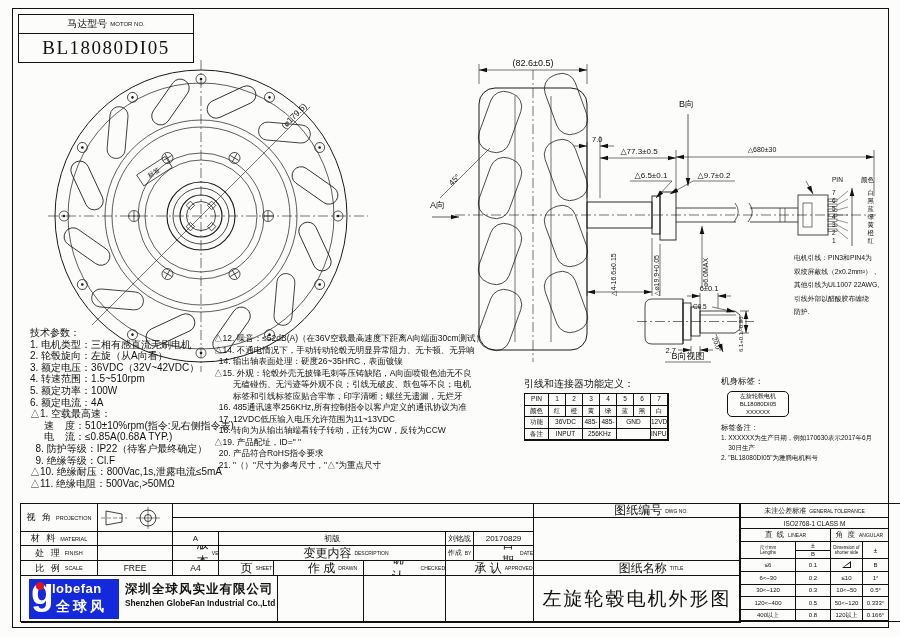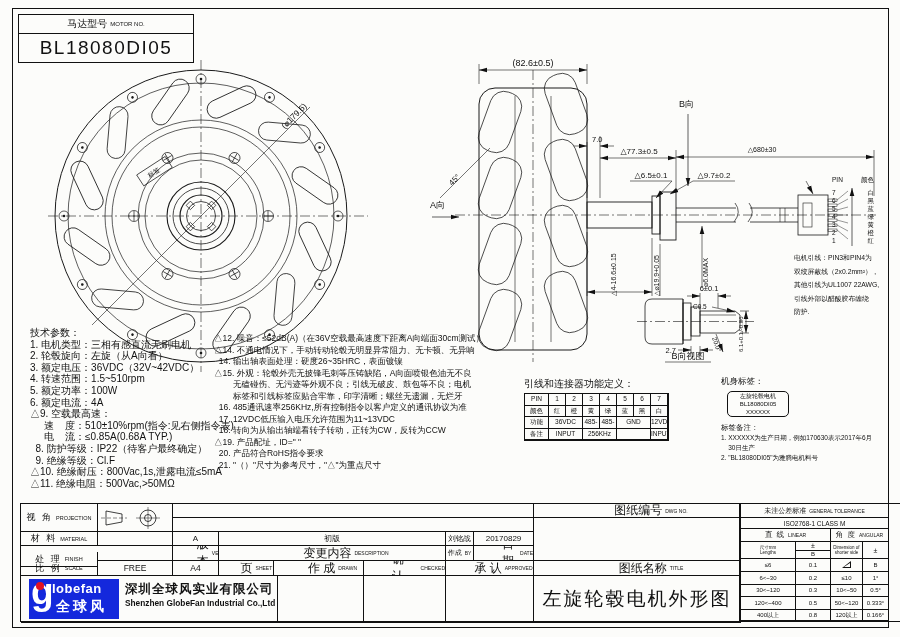--- a/index.html
+++ b/index.html
@@ -7,21 +7,21 @@
          font-family:"Liberation Sans",sans-serif;color:#111;}
   .abs{position:absolute;}
   .frame{left:12px;top:8px;width:877px;height:620px;border:1.4px solid #111;box-sizing:border-box;}
   svg text{font-family:"Liberation Sans",sans-serif;}
 
   
   .mbox{left:18px;top:14px;width:176px;}
   .mrow1{height:18px;border:1.2px solid #111;display:flex;align-items:center;justify-content:center;gap:3px;}
   .mrow1 .cn{font-size:10px;} .mrow1 .en{font-size:6px;}
   .mrow2{height:28px;border:1.2px solid #111;border-top:none;display:flex;align-items:center;justify-content:center;
-         font-family:Liberation Sans, sans-serif;font-size:19px;letter-spacing:1.5px;}
+         font-family:Liberation Serif, serif;font-size:19px;letter-spacing:1.5px;}
 
   
   .tl{font-size:10px;line-height:11.6px;} .tl div{white-space:pre;}
   .tm{font-size:8.5px;line-height:11.5px;} .tm div{white-space:pre;}
 
   
   .wtitle{font-size:10px;}
   .wtab{display:grid;grid-template-columns:24px repeat(7,17px);border:1.2px solid #111;width:143px;margin-top:2px;background:#fcfcfa;}
   .wtab>div{border-right:1px solid #111;border-bottom:1px solid #111;height:10.5px;line-height:10.5px;
             text-align:center;font-size:6.5px;overflow:hidden;}
@@ -387,21 +387,21 @@
   </div>
 
   <div class="abs tl" style="left:30px;top:327px;width:190px">
       <div>技术参数：</div>
       <div>1. 电机类型：三相有感直流无刷电机</div>
       <div>2. 轮毂旋向：左旋（从A向看）</div>
       <div>3. 额定电压：36VDC（32V~42VDC）</div>
       <div>4. 转速范围：1.5~510rpm</div>
       <div>5. 额定功率：100W</div>
       <div>6. 额定电流：4A</div>
-      <div>△9. 空载最高速：</div>
+      <div>△1. 空载最高速：</div>
       <div>     速    度：510±10%rpm(指令:见右侧指令表)</div>
       <div>     电    流：≤0.85A(0.68A TYP.)</div>
       <div>  8. 防护等级：IP22（待客户最终确定）</div>
       <div>  9. 绝缘等级：Cl.F</div>
       <div>△10. 绝缘耐压：800Vac,1s,泄露电流≤5mA</div>
       <div>△11. 绝缘电阻：500Vac,&gt;50MΩ</div>
     </div>
   <div class="abs tm" style="left:214px;top:333px;width:352px">
       <div>△12. 噪音：≤52dB(A)（在36V空载最高速度下距离A向端面30cm测试）</div>
       <div>△14. 不通电情况下，手动转动轮毂无明显异常阻力、无卡顿、无异响</div>
@@ -523,21 +523,21 @@
           <line x1="36" y1="11" x2="60" y2="11" stroke-width="0.5"></line>
             <line x1="48" y1="0" x2="48" y2="22" stroke-width="0.5"></line>
         </g>
       </svg>
     </div>
     <div class="cell" style="left:0;top:28px;width:77px;height:14px">
       <span class="cn9">材 料</span>
         <span class="en55">MATERIAL</span>
     </div>
     <div class="cell" style="left:77px;top:28px;width:75px;height:14px"></div>
-    <div class="cell" style="left:0;top:48px;width:77px;height:15px">
+    <div class="cell" style="left:0;top:42px;width:77px;height:15px">
       <span class="cn9">处 理</span>
         <span class="en55">FINISH</span>
     </div>
     <div class="cell" style="left:77px;top:42px;width:75px;height:15px"></div>
     <div class="cell" style="left:0;top:57px;width:77px;height:15px">
       <span class="cn9">比 例</span>
         <span class="en55">SCALE</span>
     </div>
     <div class="cell v85" style="left:77px;top:57px;width:75px;height:15px">FREE</div>
 

